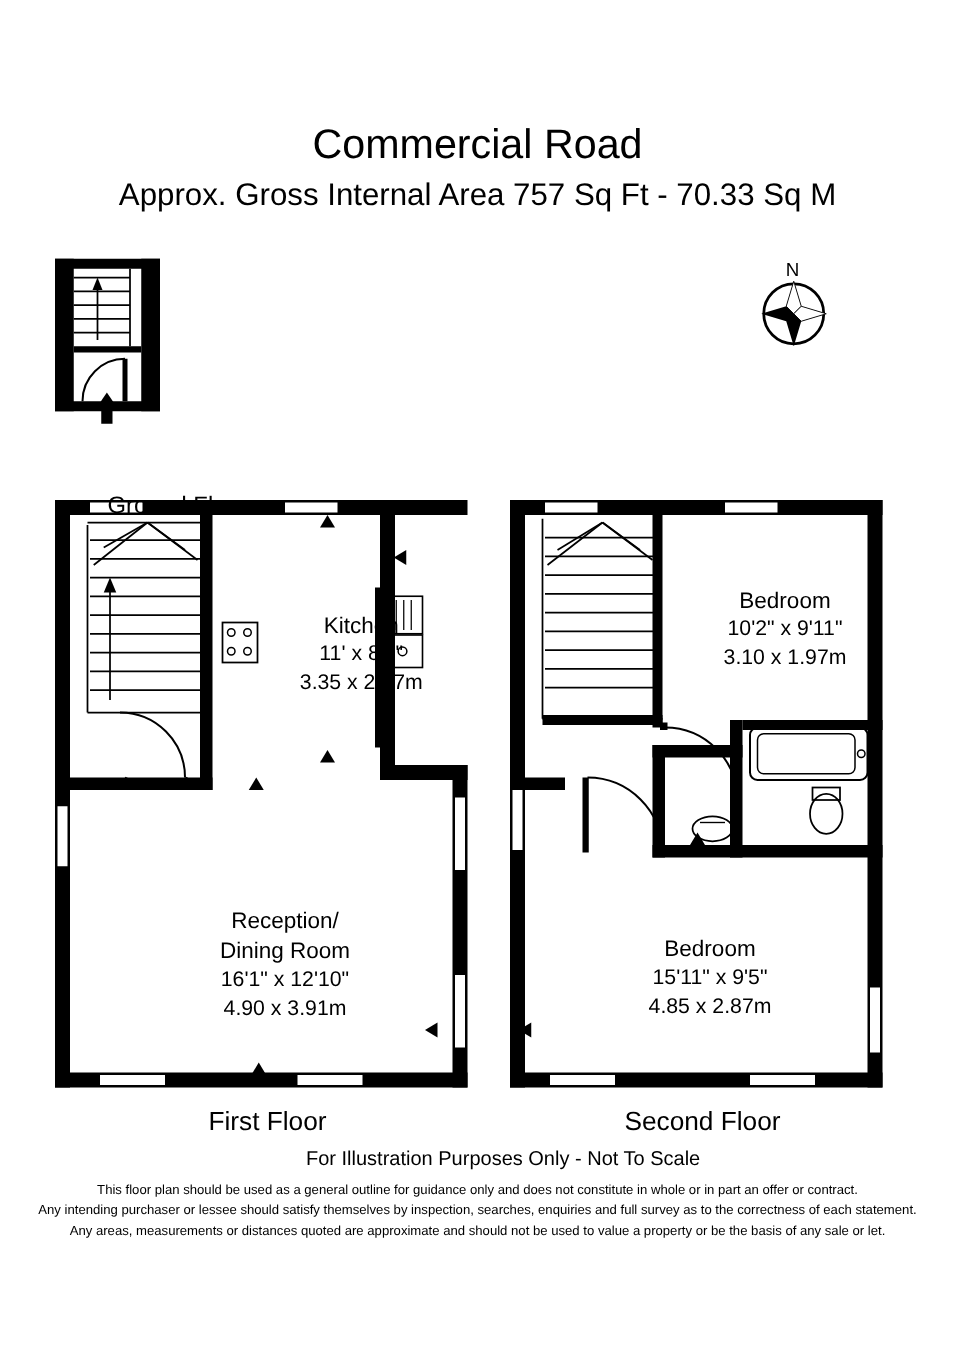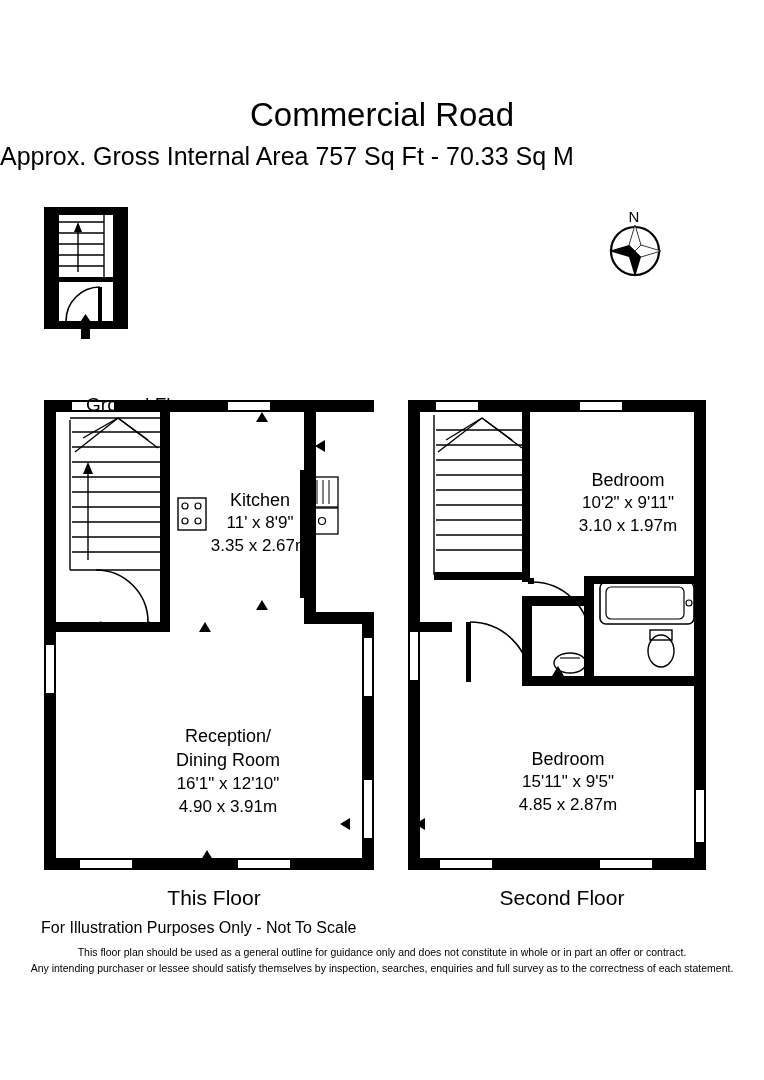--- a/index.html
+++ b/index.html
@@ -27,20 +27,21 @@
     left: 0; right: 0;
     top: 96px;
     text-align: center;
     font-size: 33px;
     letter-spacing: 0px;
   }
   .subtitle {
     position: absolute;
     left: 0; right: 0;
     top: 142px;
+    text-align: center;
     font-size: 25px;
   }
   
   .lbl {
     position: absolute;
     text-align: center;
     line-height: 1.28;
     white-space: pre;
   }
   .lbl-entrance {
@@ -59,20 +60,21 @@
     position: absolute;
     text-align: center;
     font-size: 17px;
     line-height: 1.35;
   }
   .room .rname { font-size: 18px; }
   .footer-note {
     position: absolute;
     left: 0; right: 0;
     top: 919px;
+    text-align: center;
     font-size: 16px;
     padding-left: 41px;
   }
   .disclaimer {
     position: absolute;
     left: 0; right: 0;
     top: 944px;
     text-align: center;
     font-size: 10.5px;
     line-height: 1.55;
@@ -281,21 +283,21 @@
 
 <div class="title">Commercial Road</div>
 <div class="subtitle">Approx. Gross Internal Area   757 Sq Ft  -  70.33 Sq M</div>
 
 <div class="north-label">N</div>
 
 <div class="lbl lbl-entrance">
   <div>Ground Floor</div>
 </div>
 
-<div class="room" style="left:170px; top:488px; width:180px;">
+<div class="room" style="left:170px; top:488px; width:180px;padding-left:29px;">
   <div class="rname">Kitchen</div>
   <div>11' x 8'9"</div>
   <div>3.35 x 2.67m</div>
 </div>
 
 <div class="room" style="left:118px; top:724px; width:220px;">
   <div class="rname">Reception/</div>
   <div class="rname">Dining Room</div>
   <div>16'1" x 12'10"</div>
   <div>4.90 x 3.91m</div>
@@ -306,21 +308,22 @@
   <div>10'2" x 9'11"</div>
   <div>3.10 x 1.97m</div>
 </div>
 
 <div class="room" style="left:468px; top:747px; width:200px;">
   <div class="rname">Bedroom</div>
   <div>15'11" x 9'5"</div>
   <div>4.85 x 2.87m</div>
 </div>
 
-<div class="floor-name" style="left:104px; top:886px; width:220px;">This Floor</div>
+<div class="floor-name" style="left:104px; top:886px; width:220px;">First Floor</div>
 <div class="floor-name" style="left:452px; top:886px; width:220px;">Second Floor</div>
 
 <div class="footer-note">For Illustration Purposes Only - Not To Scale</div>
 
 <div class="disclaimer">
   <div>This floor plan should be used as a general outline for guidance only and does not constitute in whole or in part an offer or contract.</div>
   <div>Any intending purchaser or lessee should satisfy themselves by inspection, searches, enquiries and full survey as to the correctness of each statement.</div>
+  <div>Any areas, measurements or distances quoted are approximate and should not be used to value a property or be the basis of any sale or let.</div>
 </div>
 
 </body></html>

